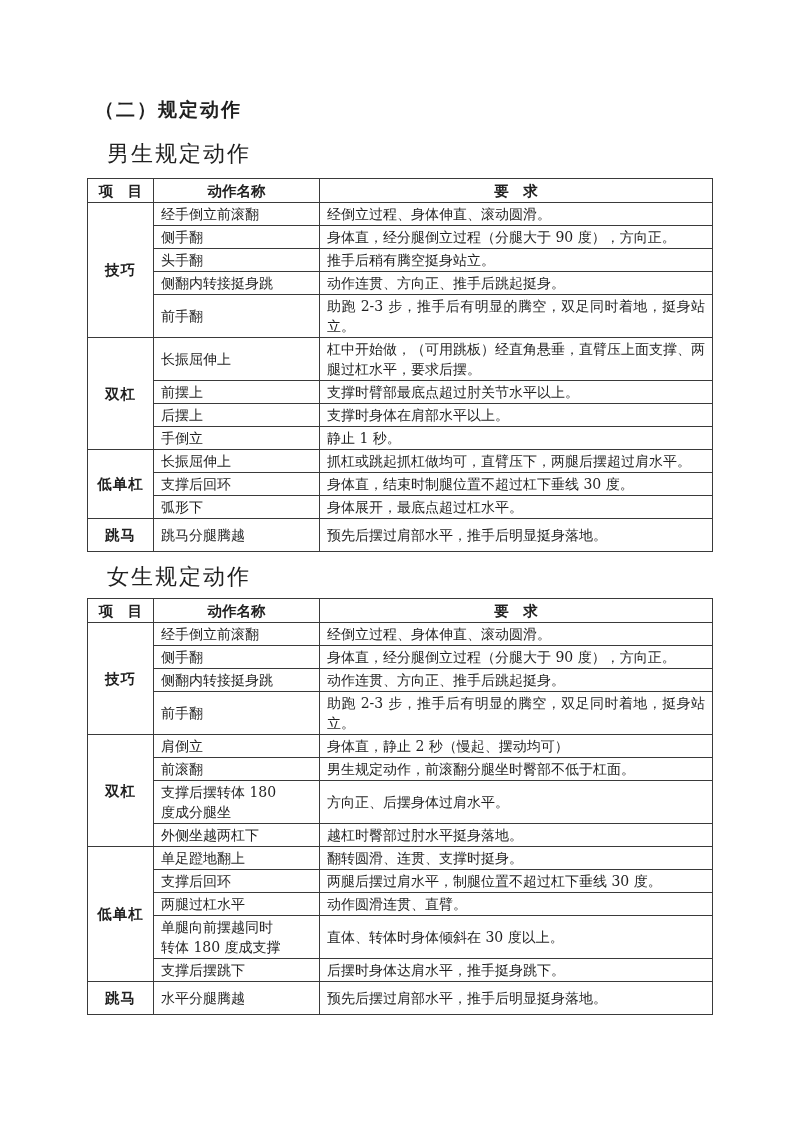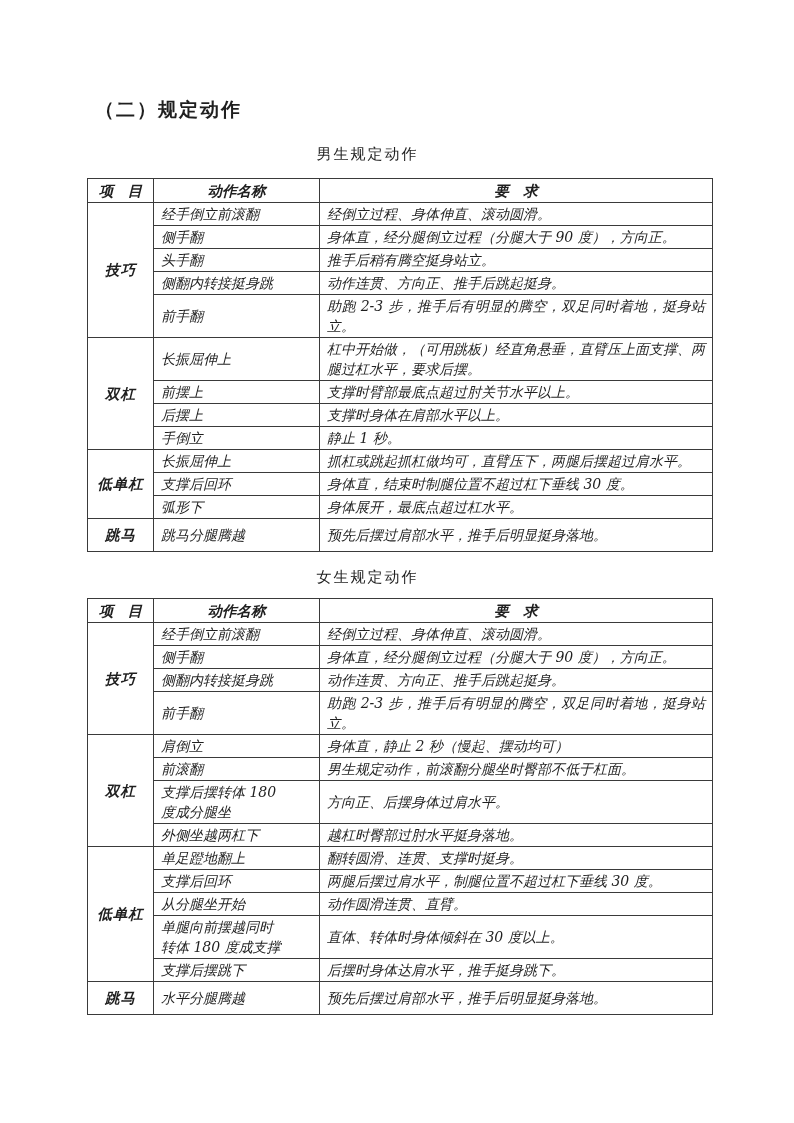--- a/index.html
+++ b/index.html
@@ -18,32 +18,30 @@
   }
   .doc-title {
     margin: 0 0 0 8px;
     font-size: 19px;
     font-weight: bold;
     letter-spacing: 2px;
     line-height: 26px;
   }
   .sec-heading {
     margin: 21px 0 13px 20px;
-    font-size: 15px;
+    font-size: 22px;
     font-weight: normal;
     letter-spacing: 2px;
     line-height: 22px;
-    text-align: center;
   }
   .sec-heading.second { margin-top: 14px; margin-bottom: 10px; font-family: Liberation Serif, serif; }
   table.req-table {
     border-collapse: collapse;
     table-layout: fixed;
     width: 625px;
-    font-style: italic;
   }
   .req-table col.c-item { width: 66px; }
   .req-table col.c-name { width: 166px; }
   .req-table col.c-req  { width: 393px; }
   .req-table th, .req-table td {
     border: 1px solid #3a3a3a;
     font-size: 14px;
     line-height: 20px;
     vertical-align: middle;
     box-sizing: border-box;
@@ -200,21 +198,21 @@
       <tr>
         <td class="item" rowspan="5">低单杠</td>
         <td class="name">单足蹬地翻上</td>
         <td class="req">翻转圆滑、连贯、支撑时挺身。</td>
       </tr>
       <tr>
         <td class="name">支撑后回环</td>
         <td class="req">两腿后摆过肩水平，制腿位置不超过杠下垂线 30 度。</td>
       </tr>
       <tr>
-        <td class="name">从分腿坐开始</td>
+        <td class="name">两腿过杠水平</td>
         <td class="req">动作圆滑连贯、直臂。</td>
       </tr>
       <tr>
         <td class="name">单腿向前摆越同时
 转体 180 度成支撑</td>
         <td class="req">直体、转体时身体倾斜在 30 度以上。</td>
       </tr>
       <tr>
         <td class="name">支撑后摆跳下</td>
         <td class="req">后摆时身体达肩水平，推手挺身跳下。</td>

